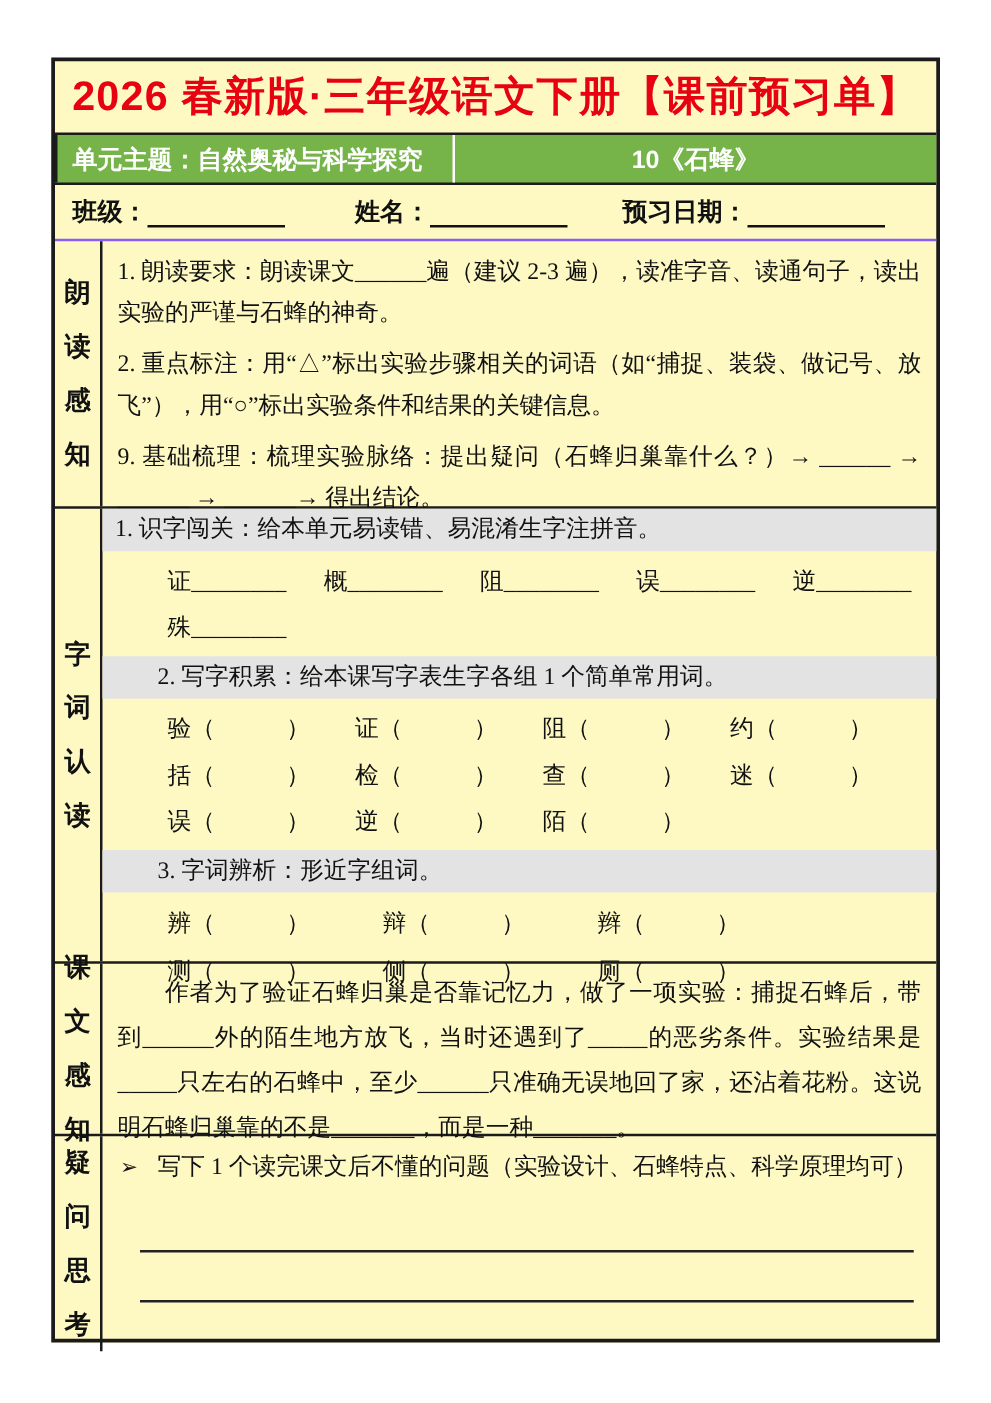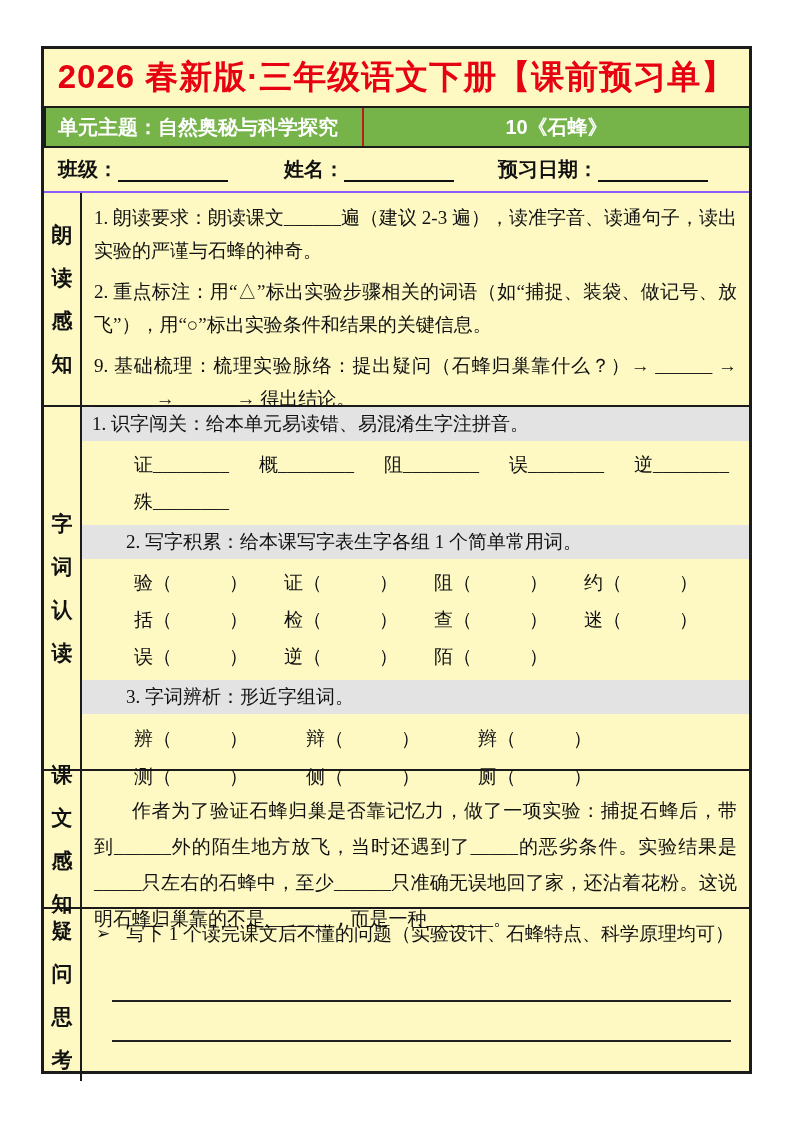--- a/index.html
+++ b/index.html
@@ -31,21 +31,21 @@
     height: 40px; flex: 0 0 auto;
     display: flex; align-items: stretch;
     background: #76b44a;
     border-bottom: 2px solid #1b1b1b;
     color: #fff; font-family: "Liberation Sans", sans-serif;
     font-weight: bold; font-size: 20px;
   }
   .unit-bar .cell { display: flex; align-items: center; }
   .unit-bar .cell-unit { width: 108px; justify-content: center; }
   .unit-bar .cell-theme { width: 318px; border-left: 2px solid #1b1b1b; padding-left: 12px; }
-  .unit-bar .cell-lesson { flex: 1; border-left: 2px solid #b91c1c; justify-content: center; }
+  .unit-bar .cell-lesson { flex: 1; border-left: 2px solid #ffffff; justify-content: center; }
 
   
   .info-row {
     height: 45px; flex: 0 0 auto;
     display: flex; align-items: center;
     border-bottom: 2px solid #8b5cf6;
     font-family: "Liberation Sans", sans-serif;
     font-weight: bold; font-size: 20px;
     padding: 0 14px;
   }
@@ -89,21 +89,21 @@
     display: grid; grid-template-columns: repeat(4, 150px);
     padding-left: 52px; row-gap: 11px; margin-top: 11px;
   }
   .similar-grid {
     display: grid; grid-template-columns: repeat(3, 172px);
     padding-left: 52px; row-gap: 12px; margin-top: 12px;
   }
 
   
   .sec-text { height: 138px; }
-  .sec-text .content-cell { padding: 22px 12px 0 12px; border-radius: 31px; }
+  .sec-text .content-cell { padding: 6px 12px 0 12px; border-radius: 31px; }
   .passage {
     font-size: 19px; line-height: 36px; text-indent: 2em; text-align: justify;
   }
 
   
   .sec-questions { flex: 1; }
   .sec-questions .content-cell { padding: 8px 14px 0 14px; display: flex; flex-direction: column; }
   .prompt-line { display: flex; font-size: 19px; line-height: 33px; }
   .arrow-bullet { flex: 0 0 30px; font-size: 17px; }
   .answer-line {

